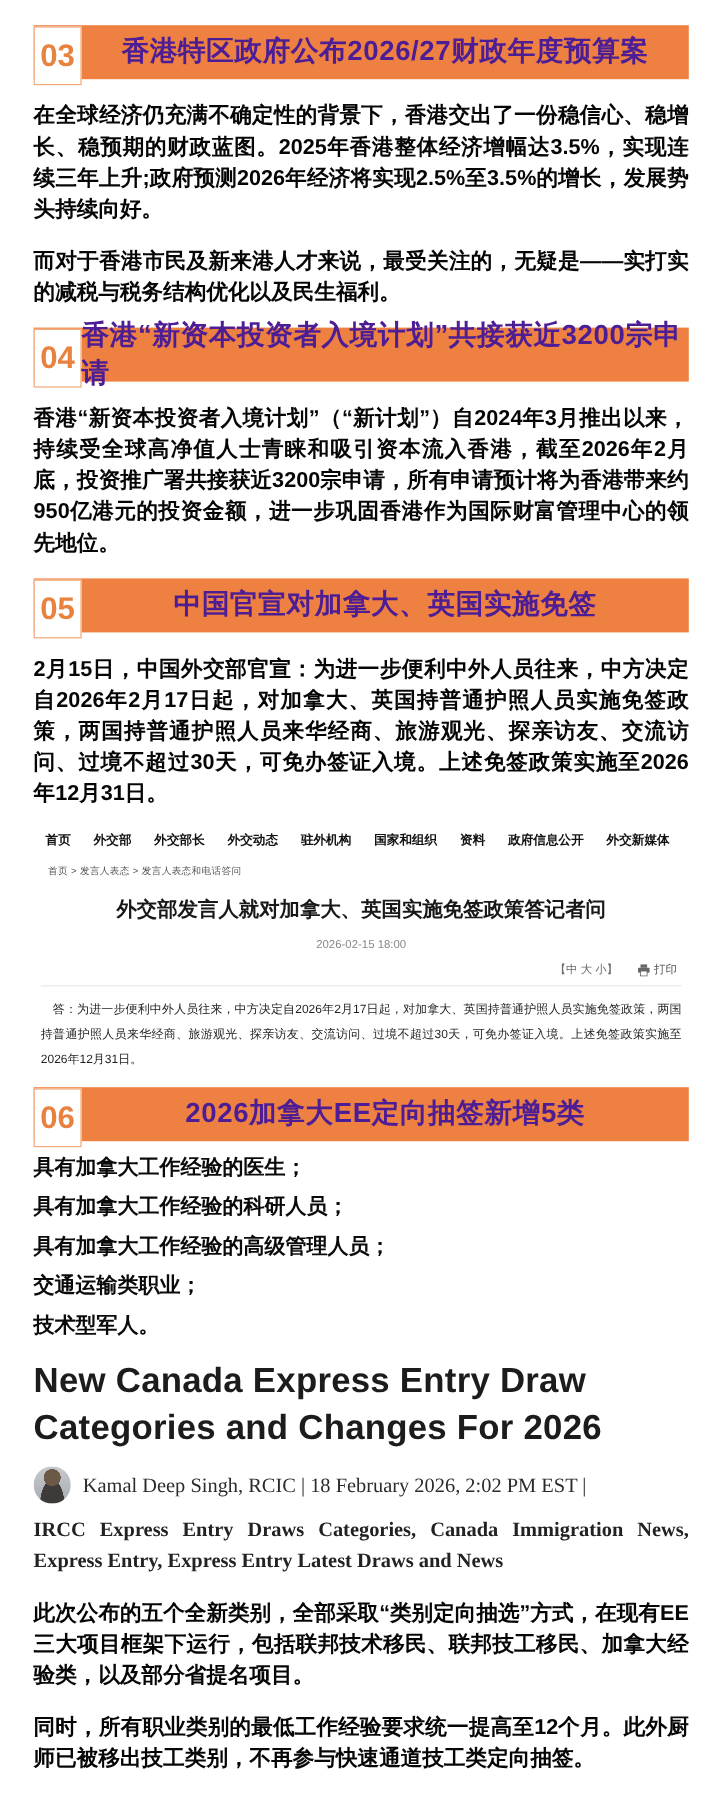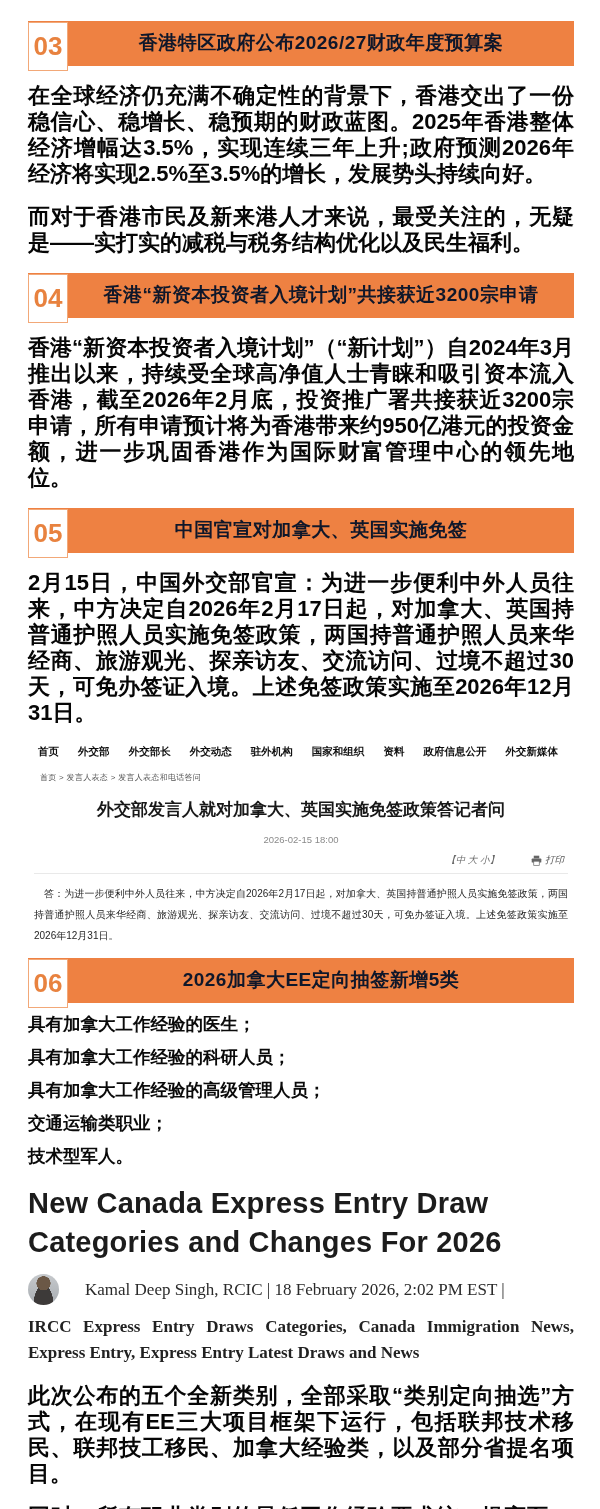--- a/index.html
+++ b/index.html
@@ -19,61 +19,61 @@
   }
   .numbox {
     width:40px; height:49px; margin-top:1px;
     background:#ffffff; border:1px solid #F2A878;
     color:#E8823F; font-weight:700; font-size:26px;
     display:flex; align-items:center; justify-content:center;
     flex:0 0 auto;
   }
   .bar-title {
     flex:1; display:flex; align-items:center; justify-content:center;
-    font-size:19px; font-weight:700; color:#0f172a; letter-spacing:0.5px;
+    font-size:23px; font-weight:700; color:#4c1d95; letter-spacing:0.5px;
     padding-bottom:2px;
   }
 
   
   .p {
-    font-size:22px; line-height:26px; font-weight:600;
+    font-size:18px; line-height:26px; font-weight:600;
     text-align:justify; color:#060606;
     margin:17px 0;
   }
   .hl { font-weight:800; }
   .sec { margin-bottom:8px; }
   .li { font-size:17.5px; line-height:24px; font-weight:600; margin:9px 0; }
 
   
   .mfa { margin:16px 6px 12px 6px; background:#ffffff; }
   .mfa-nav {
     display:flex; justify-content:space-between;
     padding:2px 10px 0 4px;
     font-size:10.5px; font-weight:700; color:#111;
   }
   .mfa-crumb { font-size:8px; color:#555; margin:13px 0 0 6px; letter-spacing:0.3px; }
   .mfa-title { text-align:center; font-size:17px; font-weight:600; color:#181818; margin-top:15px; }
   .mfa-date { text-align:center; font-size:9.5px; color:#8a8a8a; margin-top:13px; }
   .mfa-tools {
-    display:flex; justify-content:flex-end; align-items:center; gap:32px;
-    font-size:9.5px; color:#6b6b6b; margin-top:9px; padding-right:4px;font-style:italic;
+    display:flex; justify-content:flex-end; align-items:center; gap:16px;
+    font-size:9.5px; color:#6b6b6b; margin-top:9px; padding-right:4px;
   }
   .print { display:inline-flex; align-items:center; gap:3px; color:#555; }
   .mfa-divider { border-top:1px solid #e9e9e9; margin-top:6px; }
   .mfa-q { font-size:10px; font-weight:700; color:#111; margin:18px 0 0 0; padding:0 8px 0 12px; line-height:16px; }
   .mfa-a { font-size:10px; color:#1e1e1e; margin:9px 0 4px 0; line-height:21px; text-align:justify; text-indent:10px; }
 
   
   .en-h {
     font-family:Liberation Sans, sans-serif;
     font-size:29px; line-height:39px; font-weight:700; color:#1c1c1c;
     margin:16px 0 12px 0; letter-spacing:0.2px;
   }
   .byline {
-    display:flex; align-items:center; gap:26px; margin:10px 0 0 0;
+    display:flex; align-items:center; gap:10px; margin:10px 0 0 0;
     font-family:"Liberation Serif","DejaVu Serif",serif;
     font-size:17px; color:#2b2b2b;
   }
   .avatar {
     width:31px; height:31px; border-radius:50%; flex:0 0 auto;
     background:
       radial-gradient(circle at 50% 30%, #6b5846 0 26%, rgba(0,0,0,0) 27%),
       radial-gradient(ellipse at 50% 105%, #3d3a39 0 46%, rgba(0,0,0,0) 47%),
       linear-gradient(180deg,#c6c9cc 0%,#a8adb2 100%);
   }

